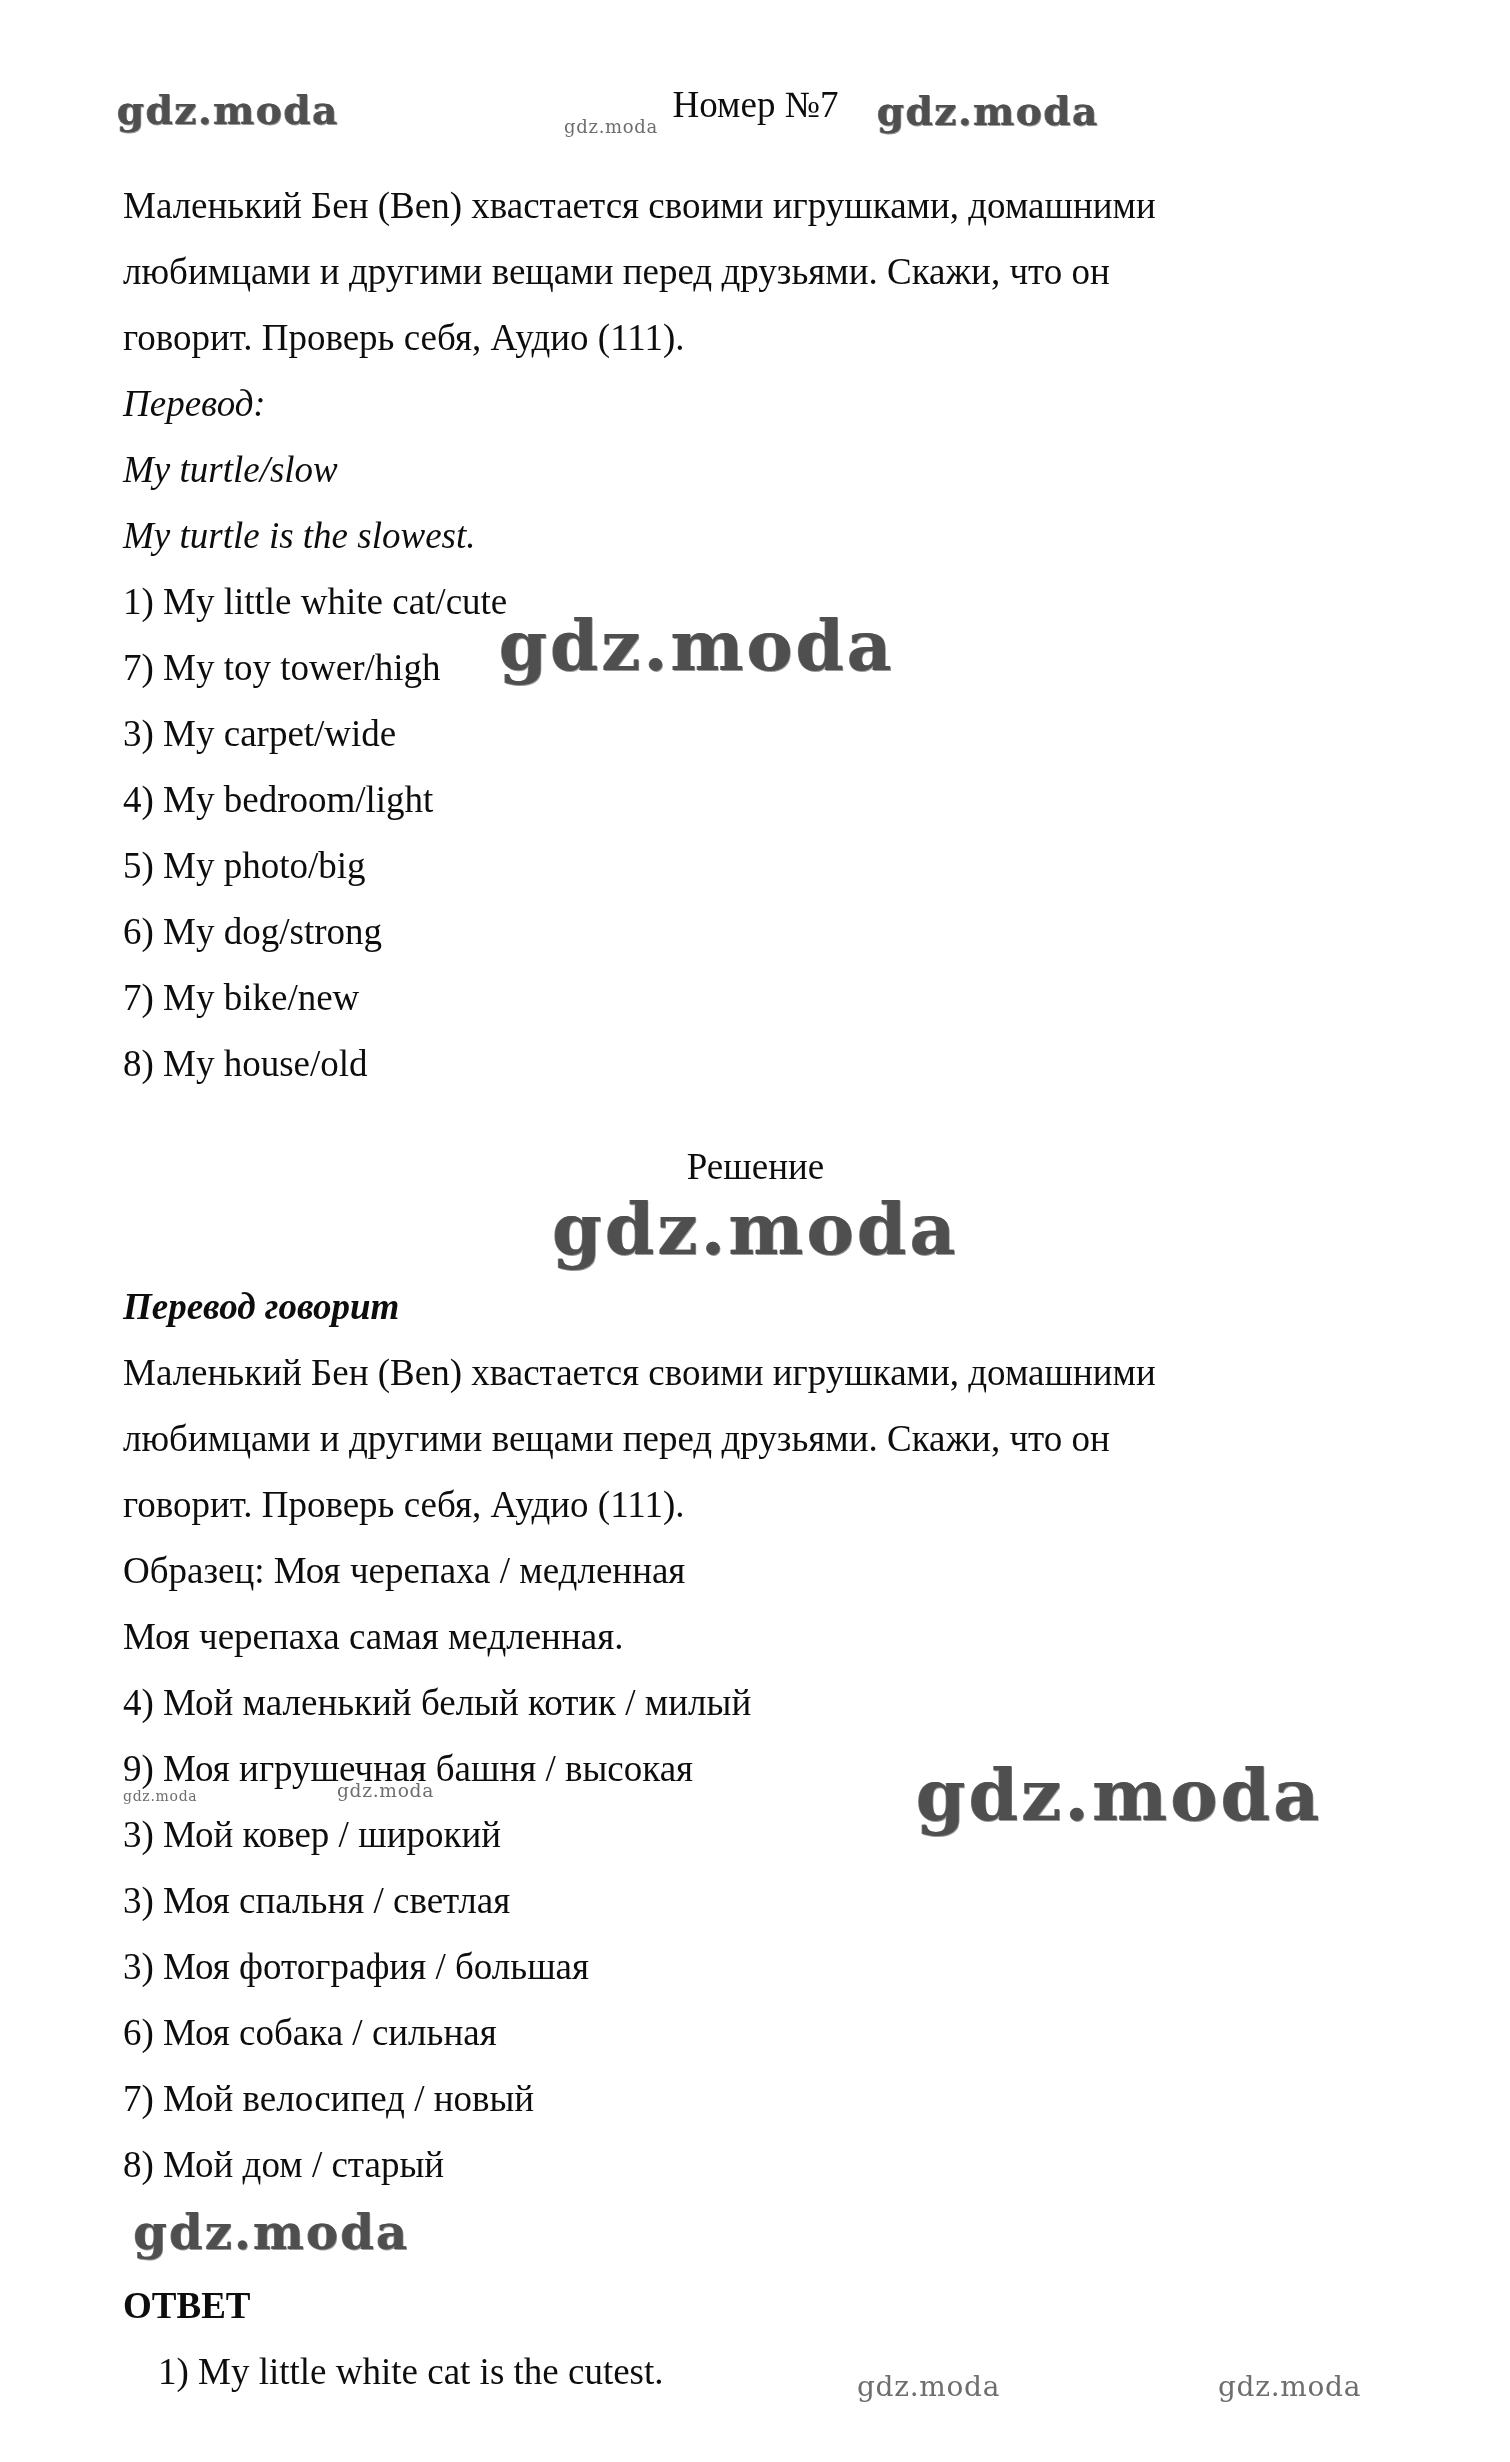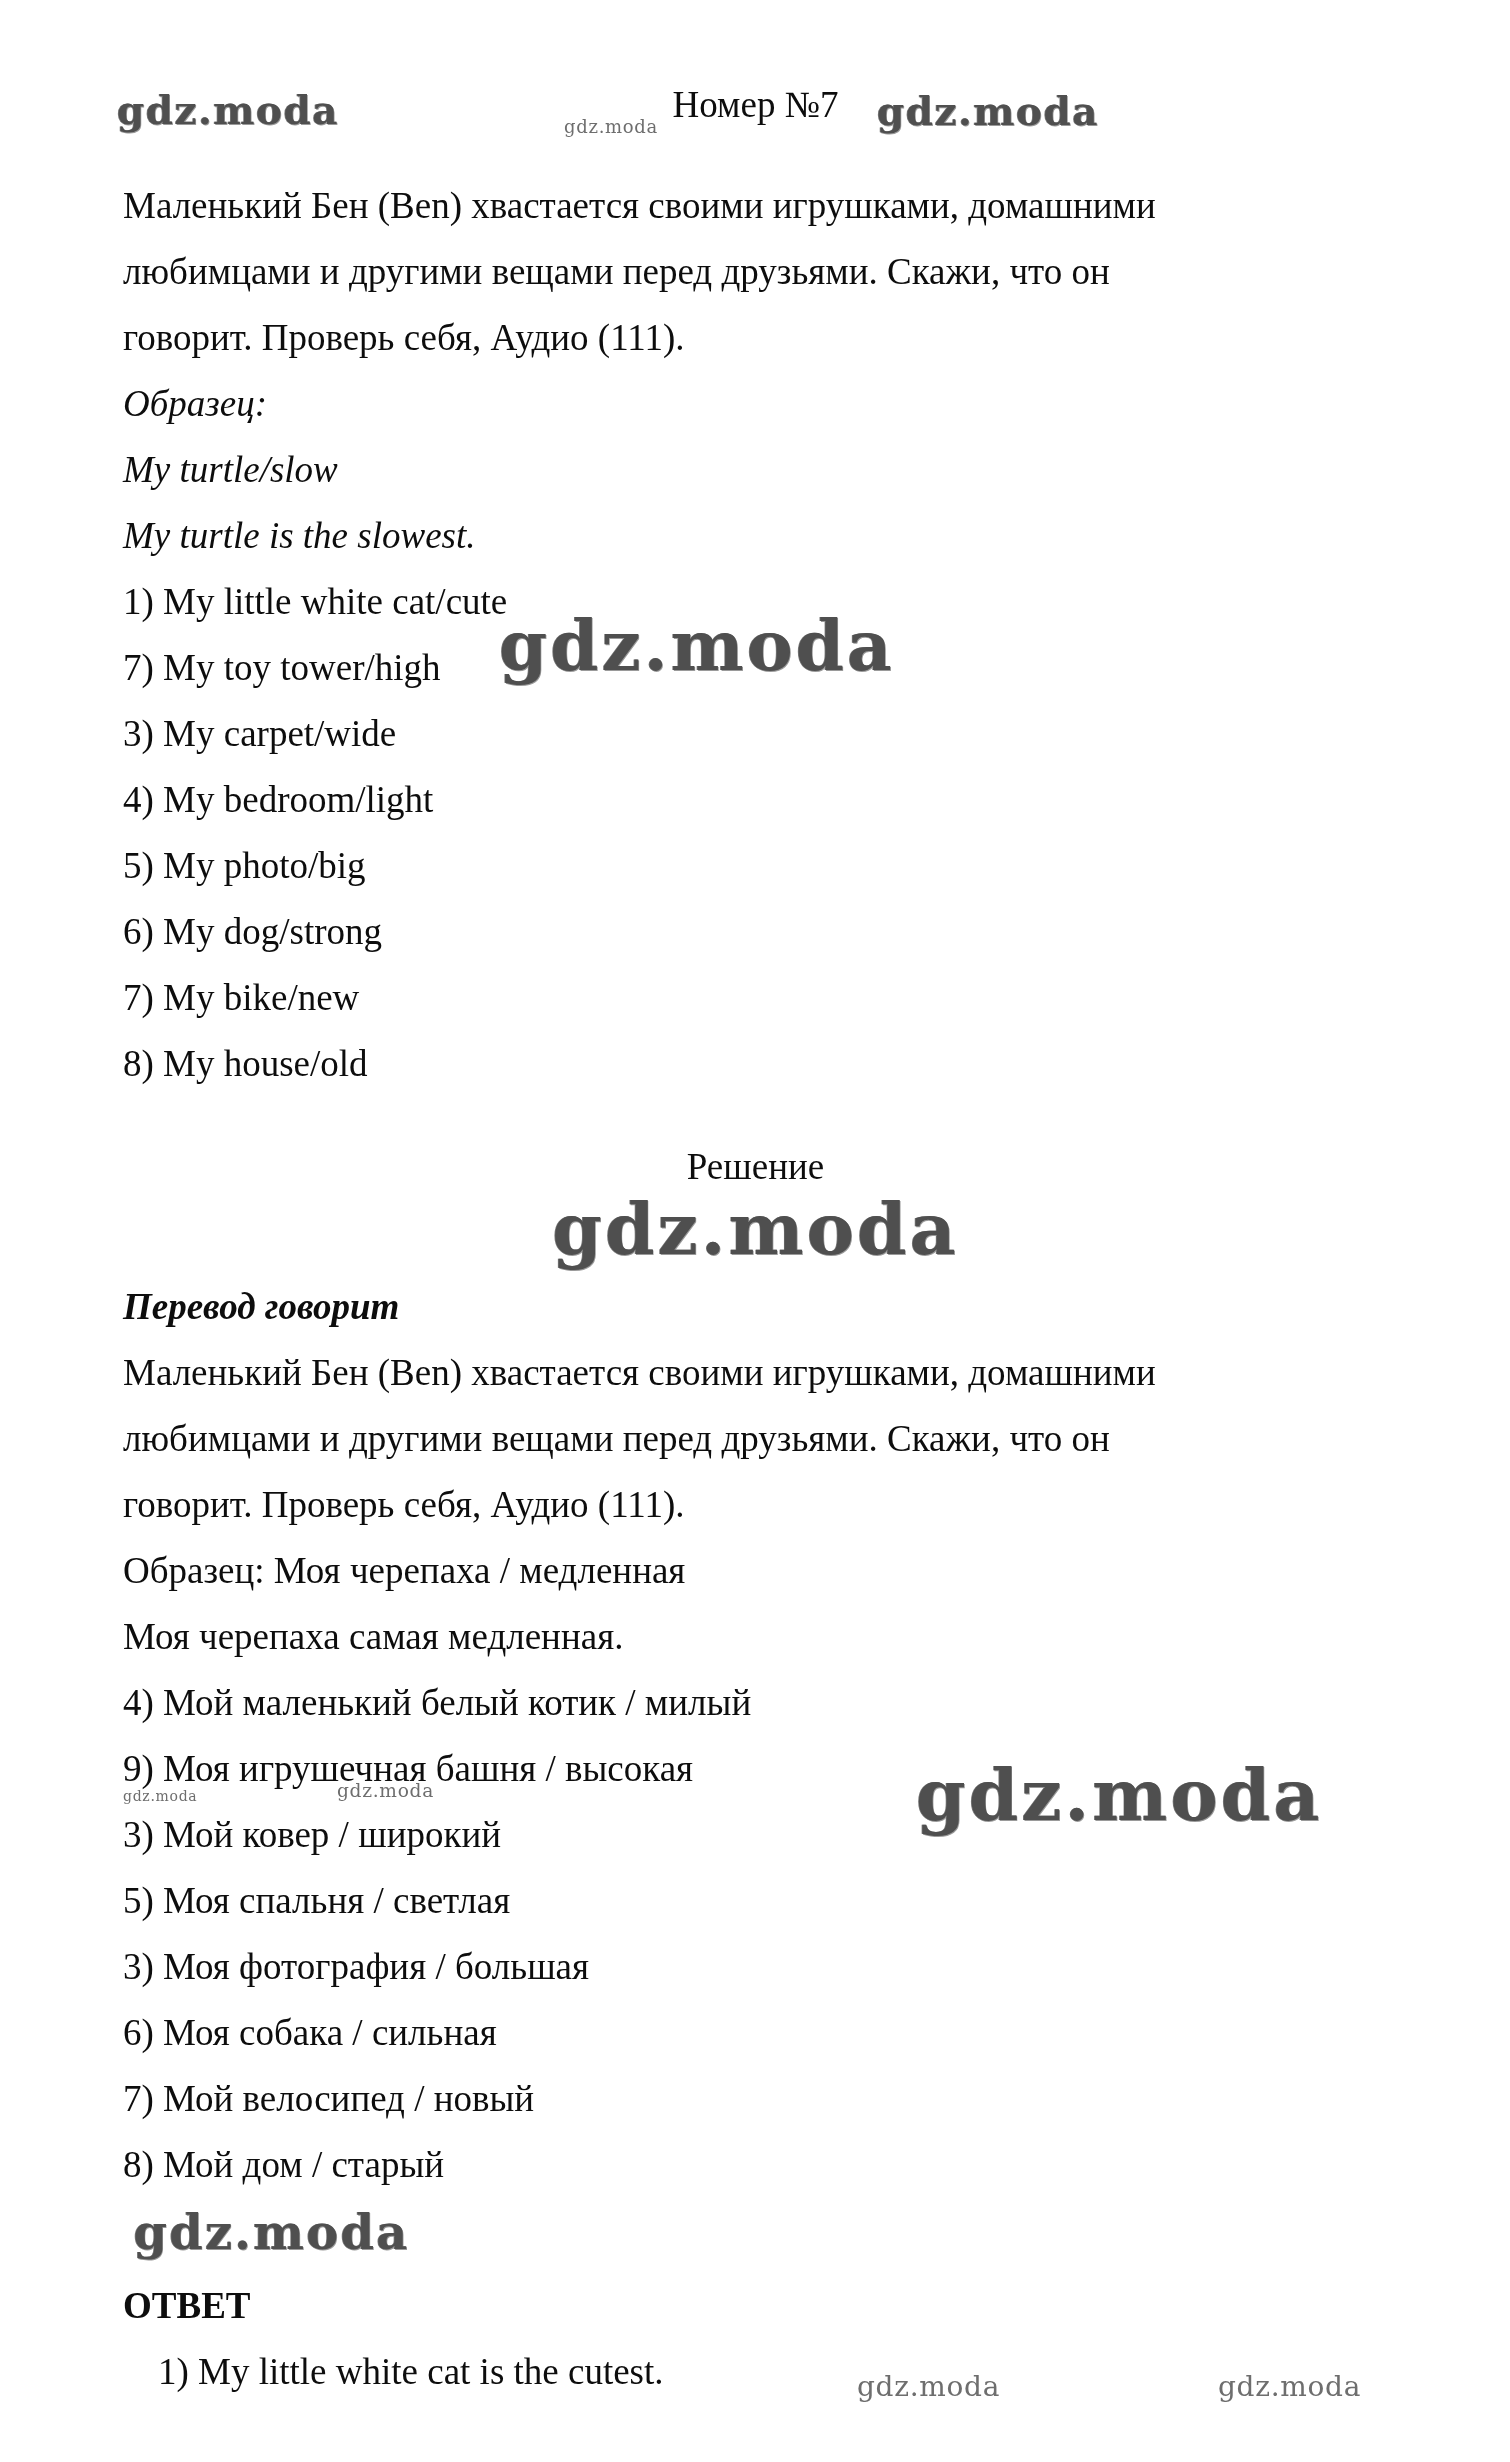--- a/index.html
+++ b/index.html
@@ -74,21 +74,21 @@
     <span class="wm wm-header-right">gdz.moda</span>
   </div>
 
   <div>
     <div class="line">Маленький Бен (Ben) хвастается своими игрушками, домашними</div>
     <div class="line">любимцами и другими вещами перед друзьями. Скажи, что он</div>
     <div class="line">говорит. Проверь себя, Аудио (111).</div>
   </div>
 
   <div>
-    <div class="line italic">Образец:</div>
+    <div class="line italic">Перевод:</div>
     <div class="line italic">My turtle/slow</div>
     <div class="line italic">My turtle is the slowest.</div>
   </div>
 
   <div class="task-list">
     <div class="line">1) My little white cat/cute</div>
     <div class="line">7) My toy tower/high</div>
     <div class="line">3) My carpet/wide</div>
     <div class="line">4) My bedroom/light</div>
     <div class="line">5) My photo/big</div>
@@ -112,21 +112,21 @@
 
   <div>
     <div class="line">Образец: Моя черепаха / медленная</div>
     <div class="line">Моя черепаха самая медленная.</div>
   </div>
 
   <div class="ru-list">
     <div class="line">4) Мой маленький белый котик / милый</div>
     <div class="line">9) Моя игрушечная башня / высокая</div>
     <div class="line">3) Мой ковер / широкий</div>
-    <div class="line">5) Моя спальня / светлая</div>
+    <div class="line">3) Моя спальня / светлая</div>
     <div class="line">3) Моя фотография / большая</div>
     <div class="line">6) Моя собака / сильная</div>
     <div class="line">7) Мой велосипед / новый</div>
     <div class="line">8) Мой дом / старый</div>
     <span class="wm wm-ru-right">gdz.moda</span>
     <span class="wm wm-small wm-ru-tiny1">gdz.moda</span>
     <span class="wm wm-small wm-ru-tiny2">gdz.moda</span>
   </div>
 
   <span class="wm wm-below-list">gdz.moda</span>

